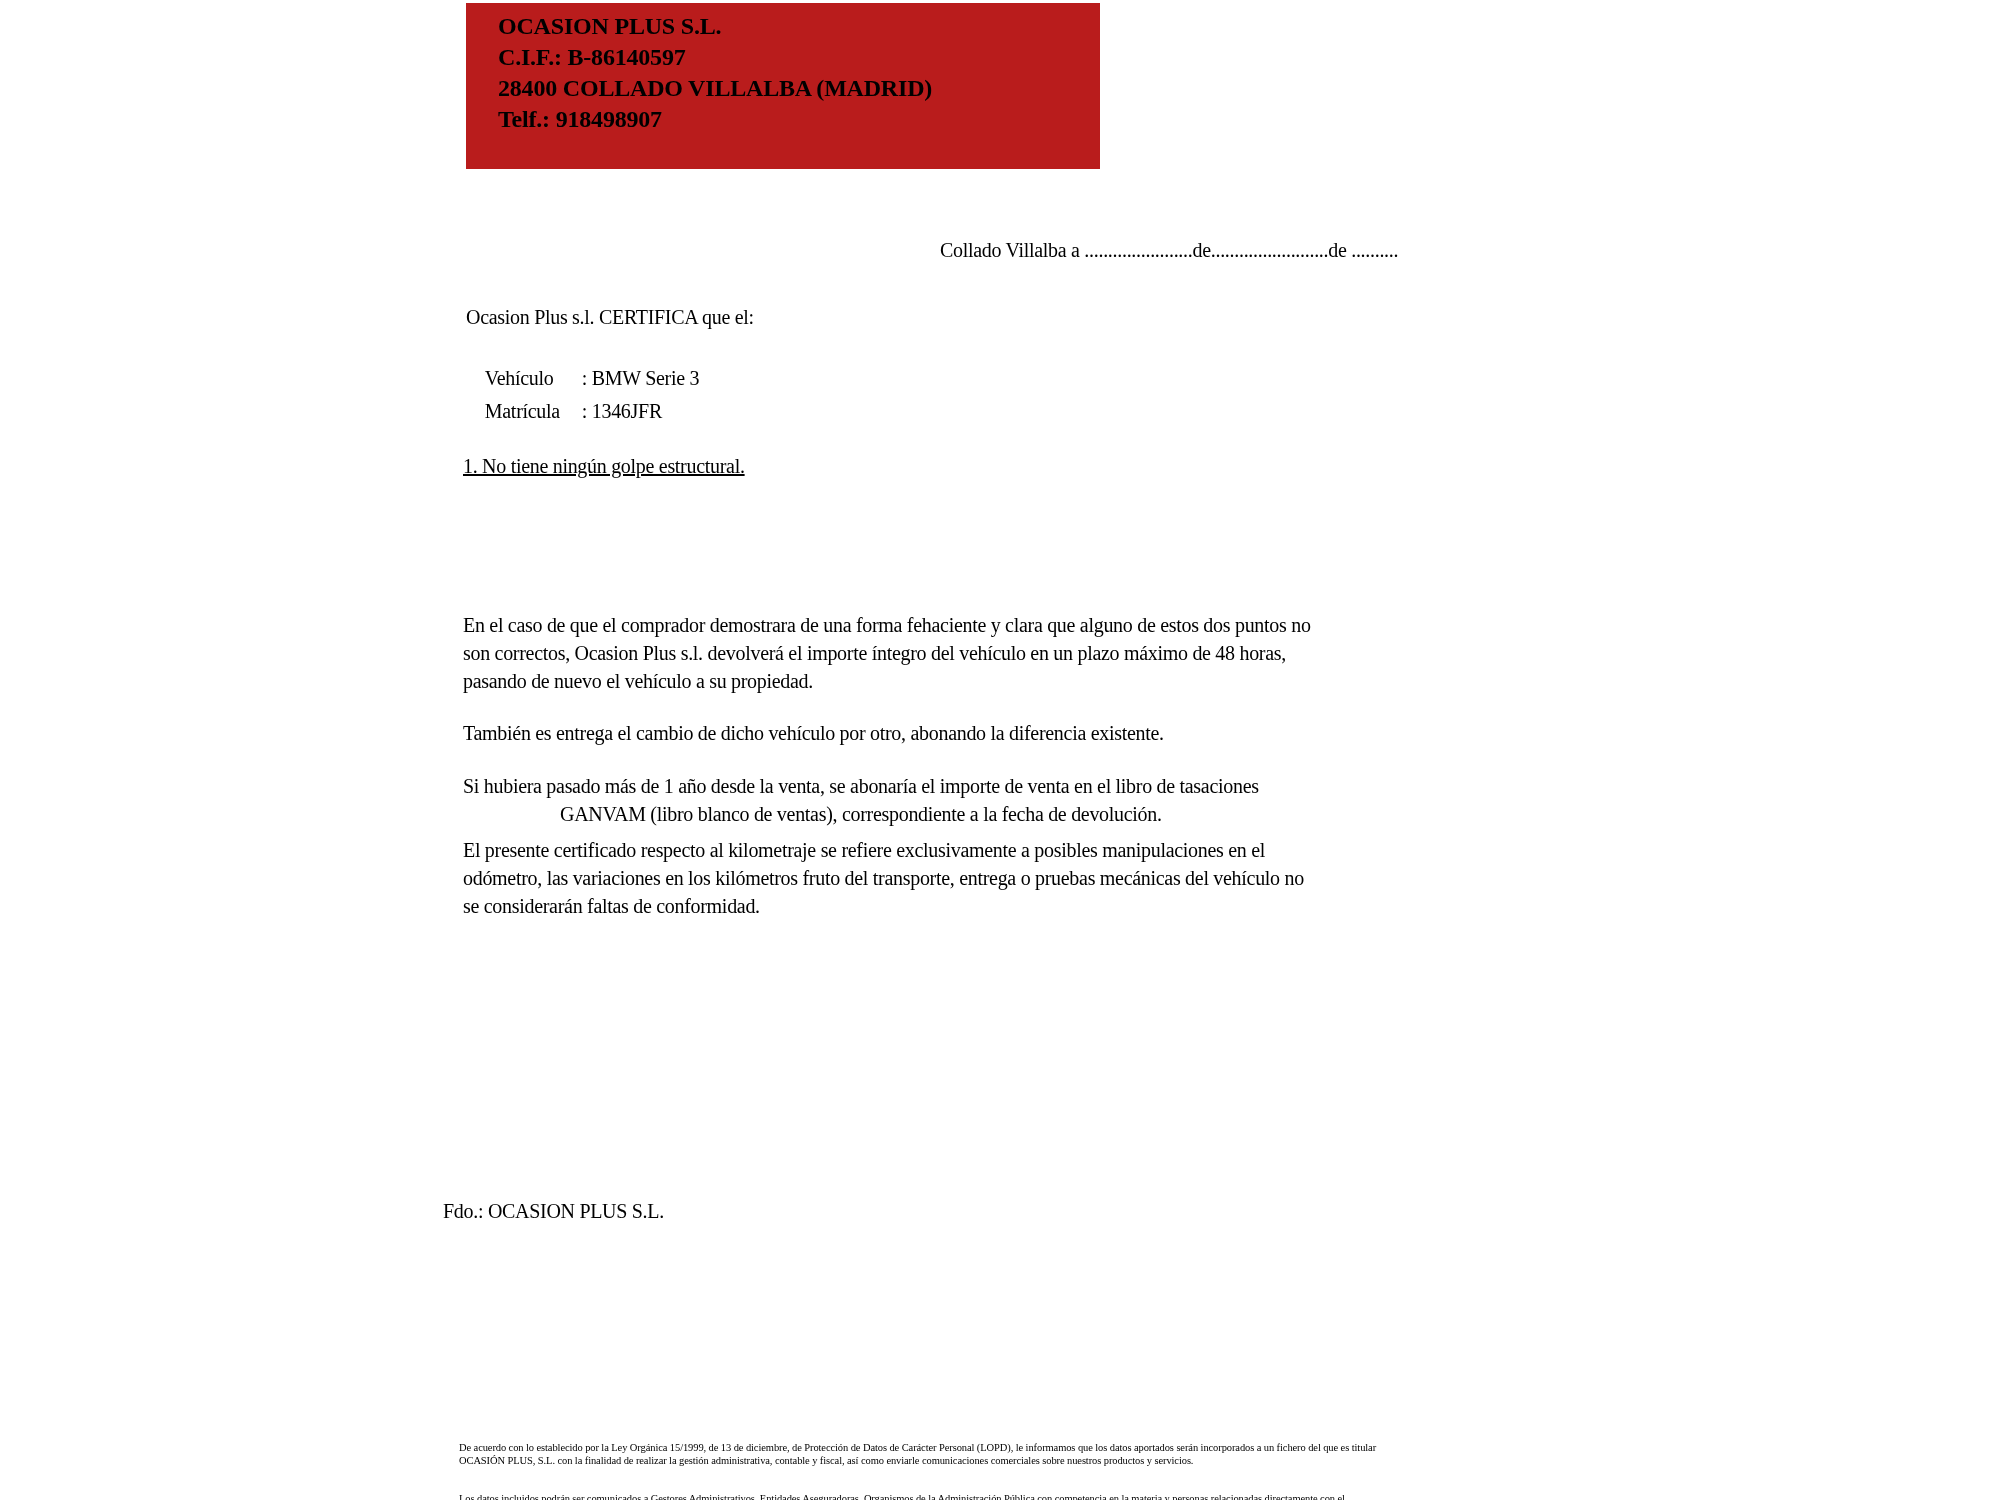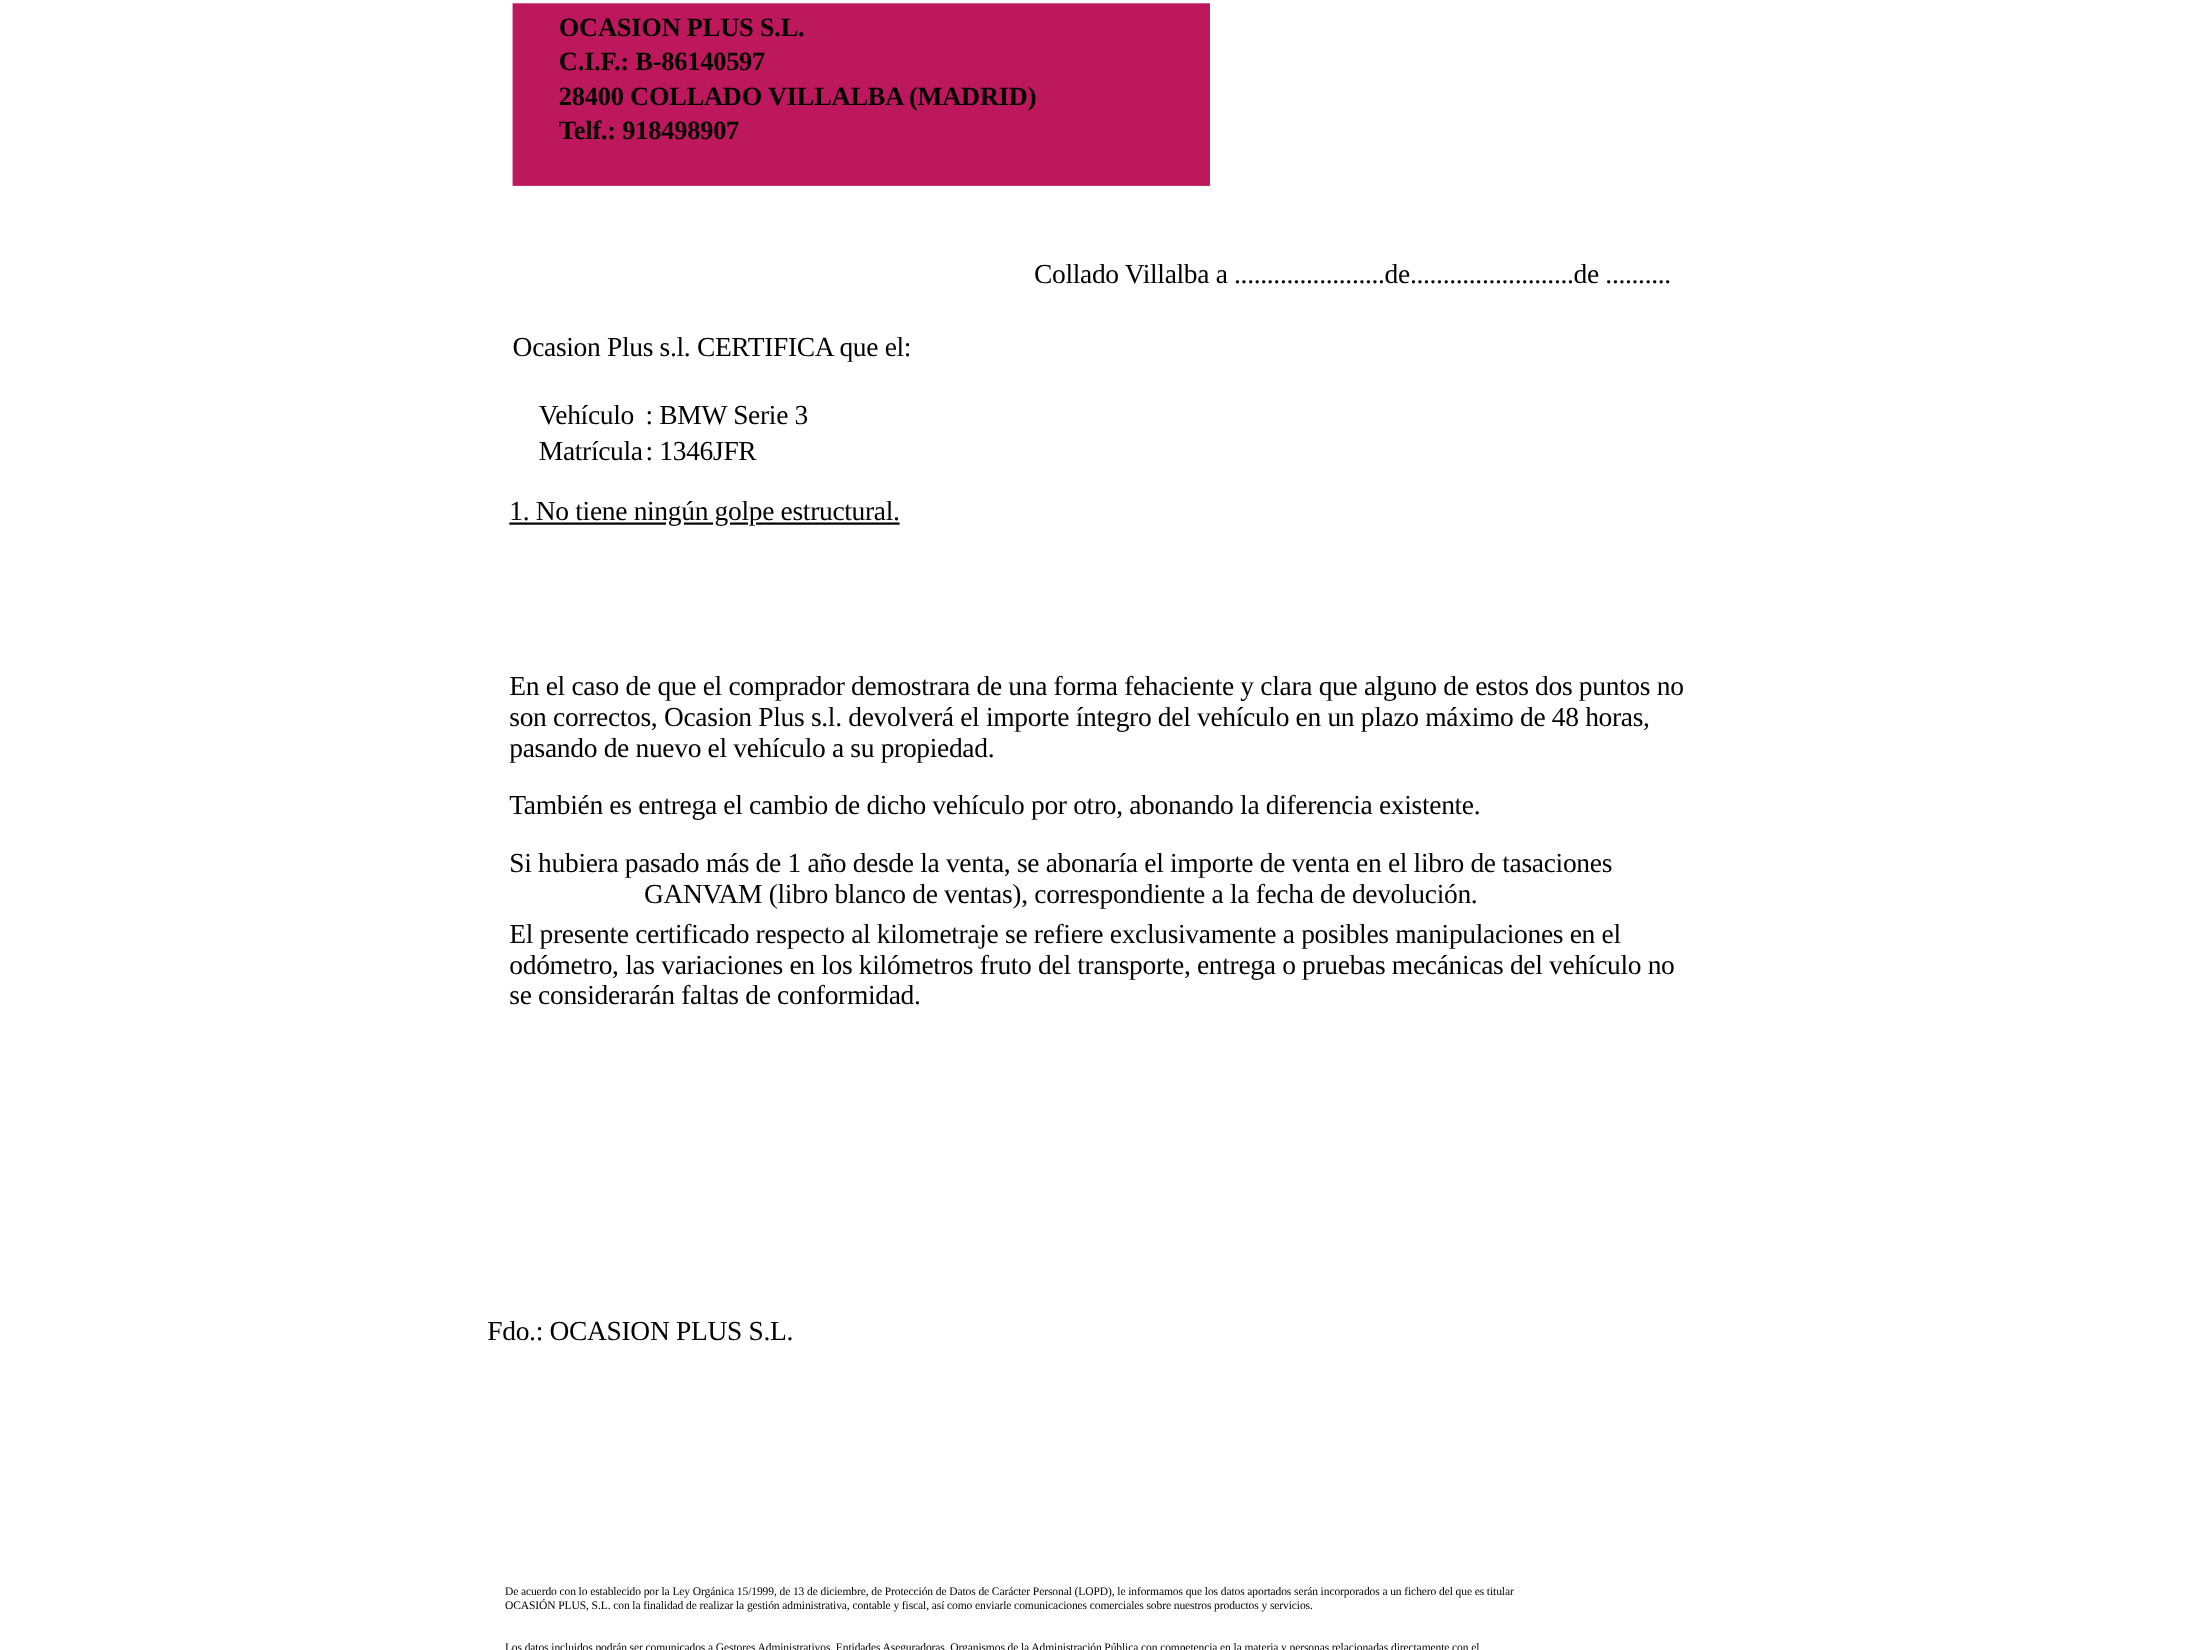--- a/index.html
+++ b/index.html
@@ -16,35 +16,35 @@
     color: #000000;
     overflow: hidden;
   }
   
   .letterhead {
     position: absolute;
     left: 466px;
     top: 3px;
     width: 634px;
     height: 166px;
-    background: #be185d;
-    padding: 8px 0 0 42px;
+    background: #b91c1c;
+    padding: 8px 0 0 32px;
     box-sizing: border-box;
   }
   .letterhead .lh-line {
     font-weight: bold;
     font-size: 24px;
     line-height: 31px;
     letter-spacing: -0.2px;
     white-space: pre;
   }
   
   .bodytext {
     position: absolute;
-    font-size: 25px;
+    font-size: 20px;
     line-height: 28px;
     letter-spacing: -0.3px;
     white-space: pre;
   }
   .date-line {
     left: 940px;
     top: 236px;
   }
   .certify-intro { left: 466px; top: 303px; }
   .certify-row   { left: 466px; }

